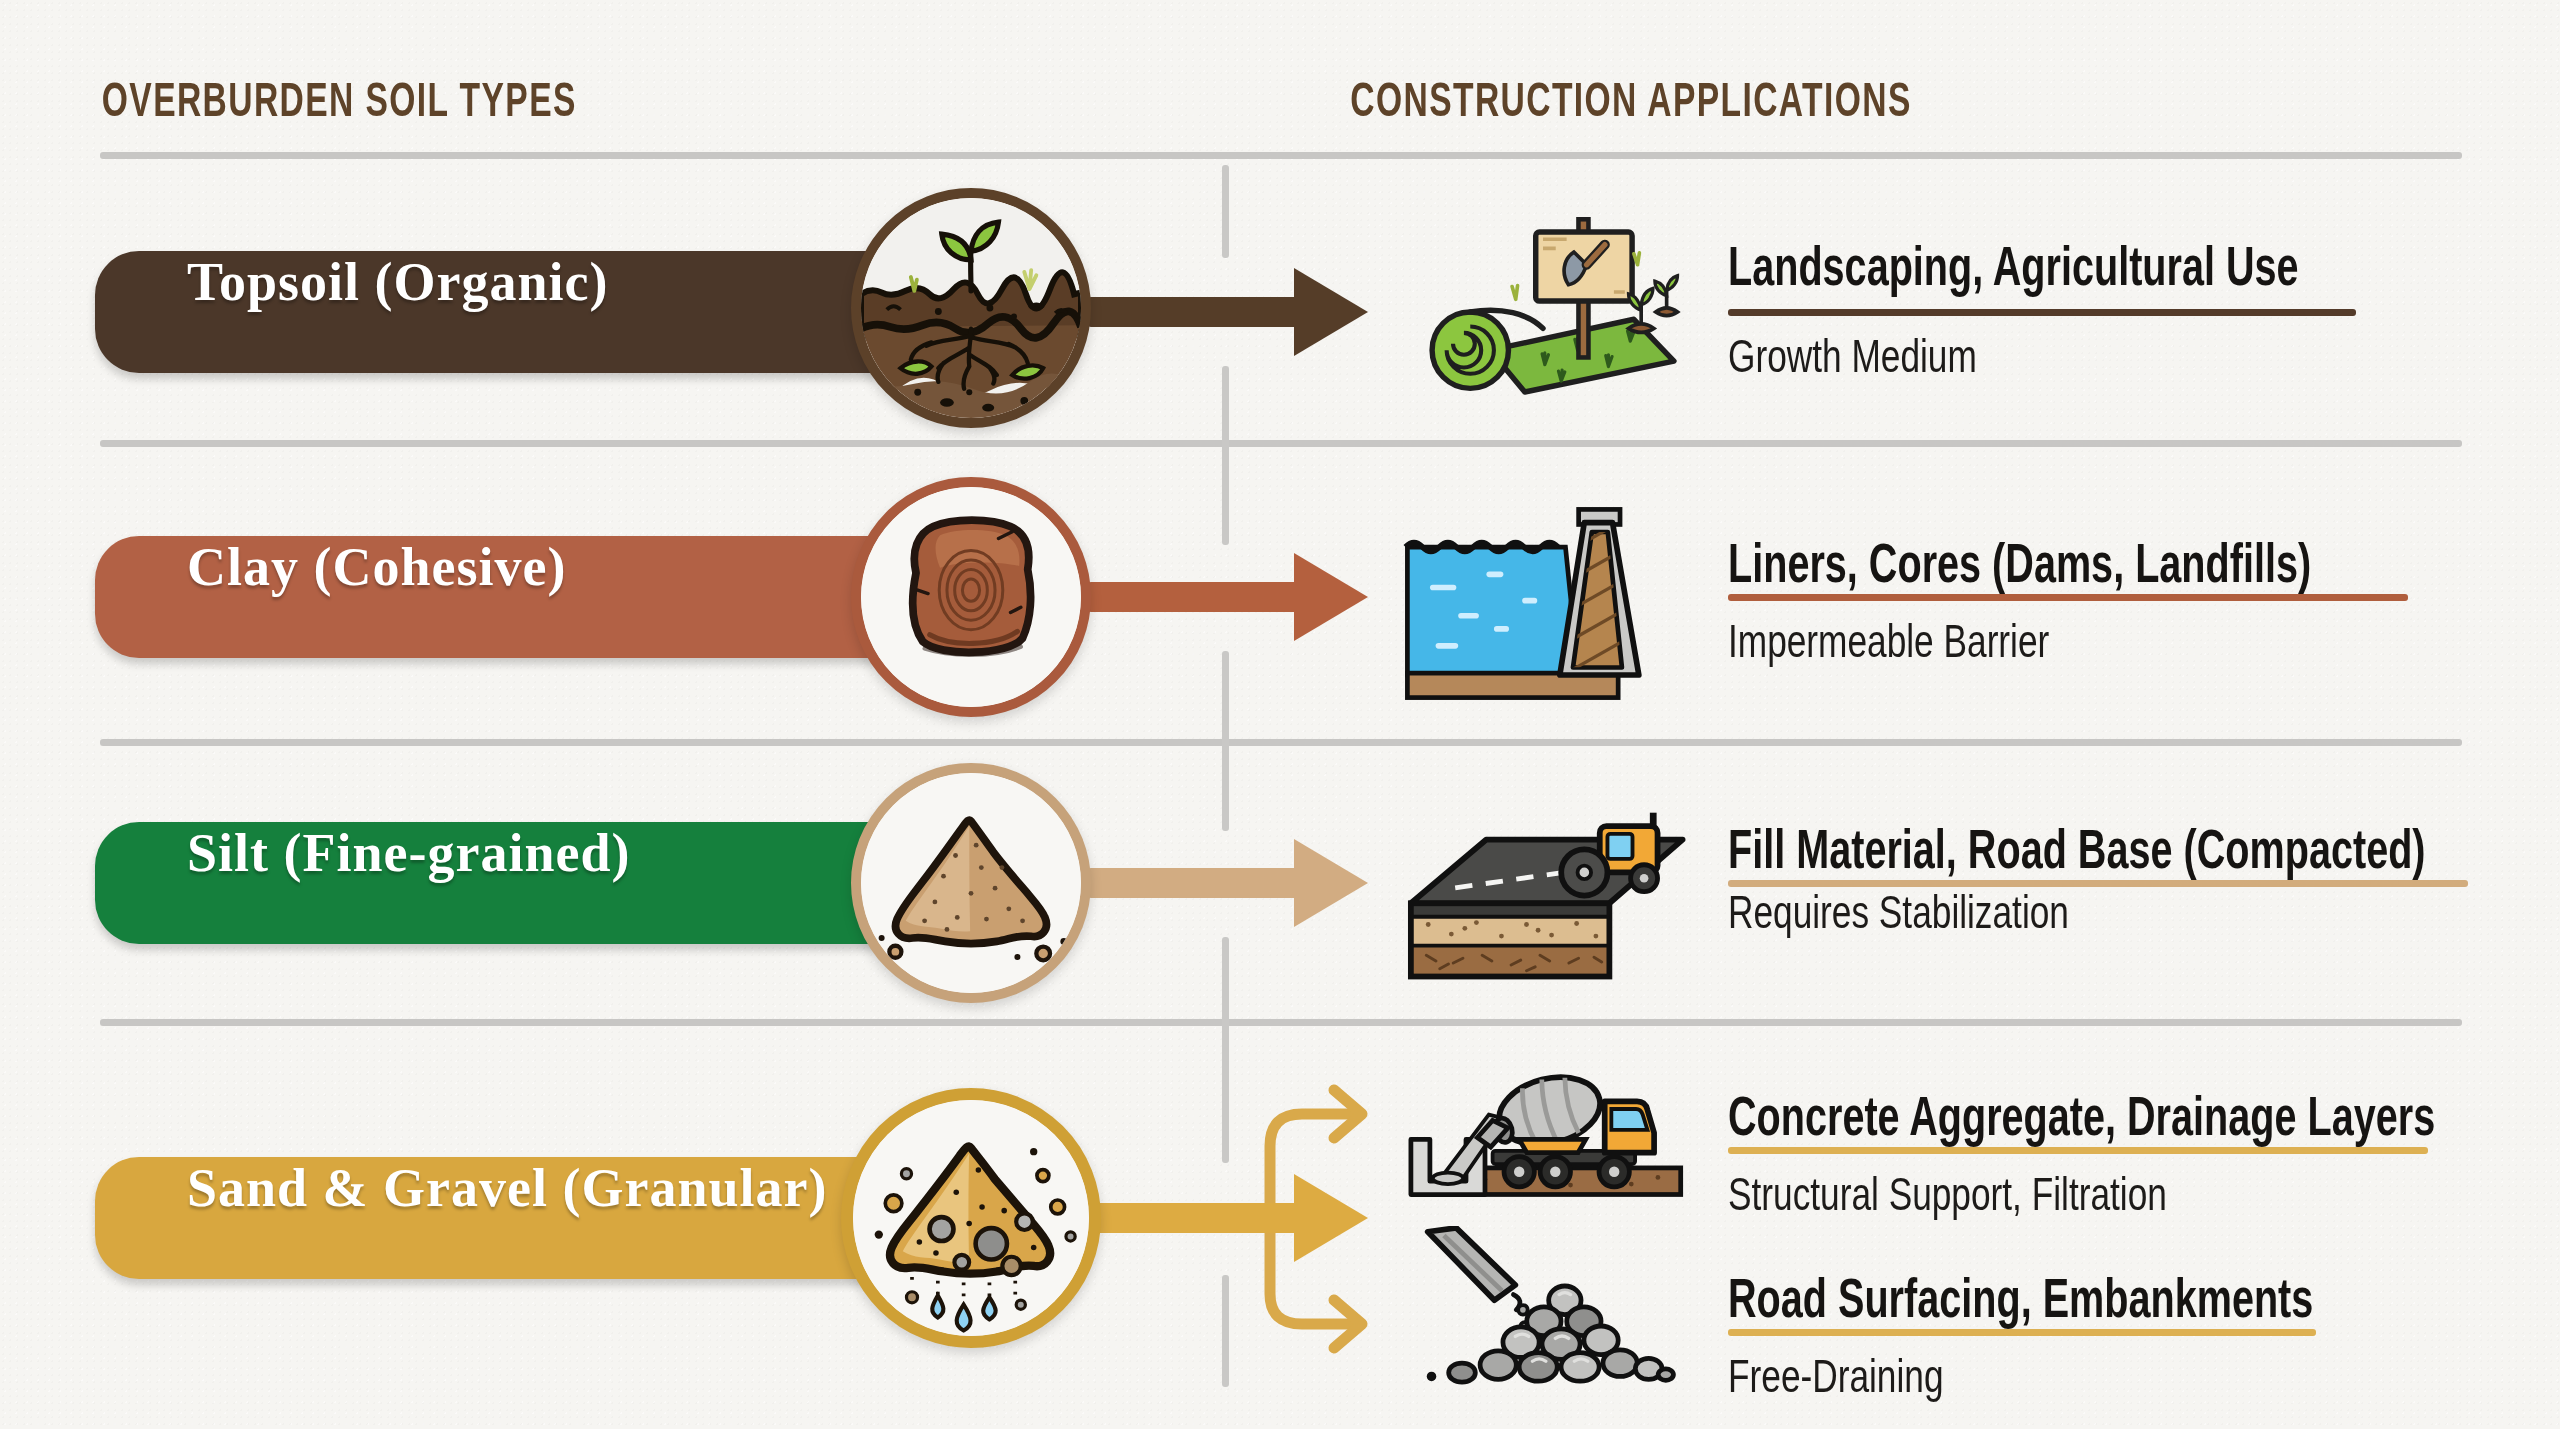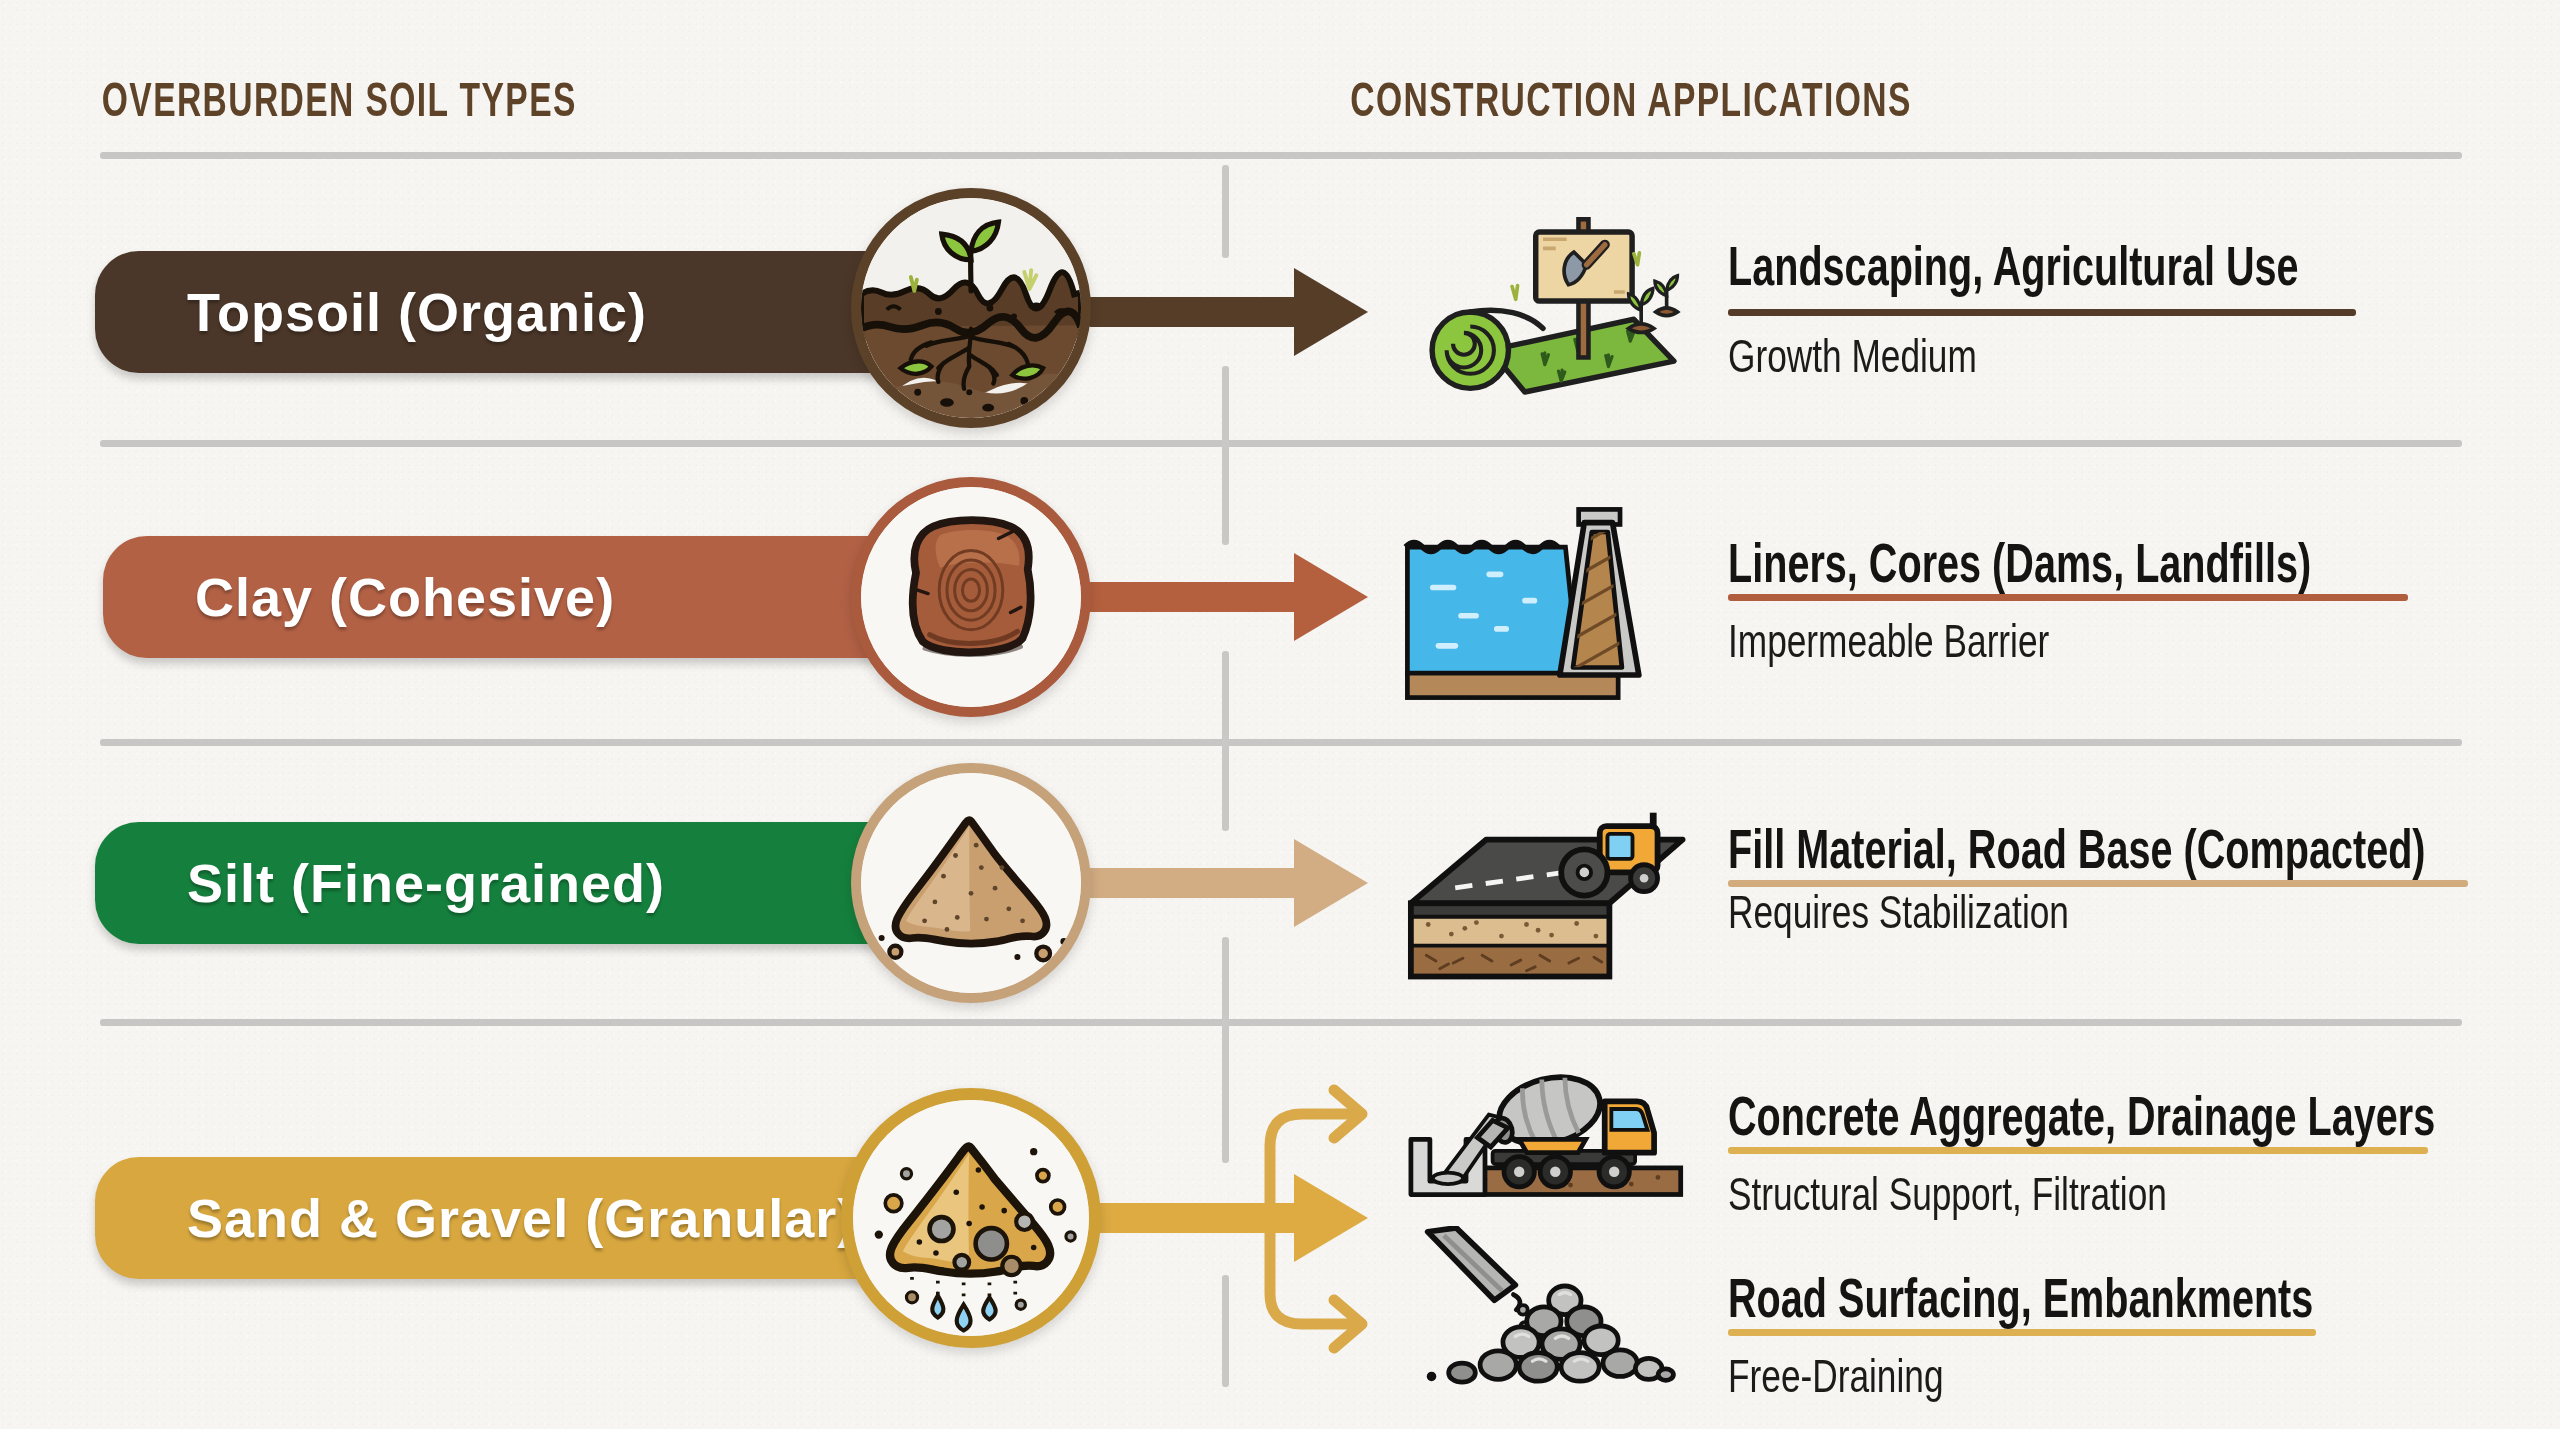--- a/index.html
+++ b/index.html
@@ -19,21 +19,21 @@
     white-space:nowrap;
   }
   .col-header .condc{display:inline-block;transform:scaleX(0.70);transform-origin:50% 50%;letter-spacing:2px;}
   
   .hrule{position:absolute;height:7px;background:#c7c6c4;border-radius:3px;}
   .vrule{position:absolute;width:7px;left:1222px;background:#c9c8c6;border-radius:3px;}
   
   .pill{
     position:absolute;left:95px;width:825px;height:122px;border-radius:44px;
     box-shadow:0 6px 9px rgba(0,0,0,0.18);
-    display:flex;align-items:center;padding-left:92px;box-sizing:border-box;
+    display:flex;align-items:flex-start;padding-left:92px;box-sizing:border-box;font-family:Liberation Serif, serif;
   }
   .pill-label{
     color:#ffffff;font-weight:bold;font-size:54px;letter-spacing:1px;white-space:nowrap;
     text-shadow:0 3px 3px rgba(0,0,0,0.28);
   }
   
   .soil-circle{
     position:absolute;border-radius:50%;background:#f6f5f2;box-sizing:border-box;
     overflow:hidden;box-shadow:0 5px 12px rgba(0,0,0,0.15);
   }
@@ -165,21 +165,21 @@
   </svg>
 </div>
 <div class="app-title" style="top:238px;">
   <span class="cond">Landscaping, Agricultural Use</span>
 </div>
 <div class="underline" style="top: 309px; width: 628px; background-color: rgb(84, 59, 42);"></div>
 <div class="app-sub" style="top:330px;text-align:center;">
   <span class="cond2">Growth Medium</span>
 </div>
 
-<div class="pill" style="top: 536px; background-color: rgb(178, 97, 69); margin-left: 8px;">
+<div class="pill" style="top: 536px; background-color: rgb(178, 97, 69);">
   <span class="pill-label">Clay (Cohesive)</span>
 </div>
 <div class="arrow-shaft" style="left: 1088px; top: 582px; width: 210px; background-color: rgb(180, 96, 62);"></div>
 <div class="arrow-head" style="left: 1294px; top: 553px; border-left-color: rgb(180, 96, 62);"></div>
 
 <div class="soil-circle" style="left:851px;top:477px;width:240px;height:240px;border:10px solid #aa5a3d;">
   <svg viewBox="0 0 256 256">
     <circle cx="128" cy="128" r="128" fill="#f8f7f4"></circle>
     <path d="M84,46 C106,36 152,36 174,46 C192,54 198,72 194,96 C200,124 198,154 188,176 C172,196 92,198 72,180 C58,160 58,130 64,100 C58,74 66,54 84,46 Z" fill="#a55c3b" stroke="#231610" stroke-width="9" stroke-linejoin="round"></path>
     <path d="M92,56 C110,48 150,48 168,56 C180,62 186,74 184,92 C160,86 112,86 92,94 C86,80 84,64 92,56 Z" fill="#b7704a" stroke="none"></path>

